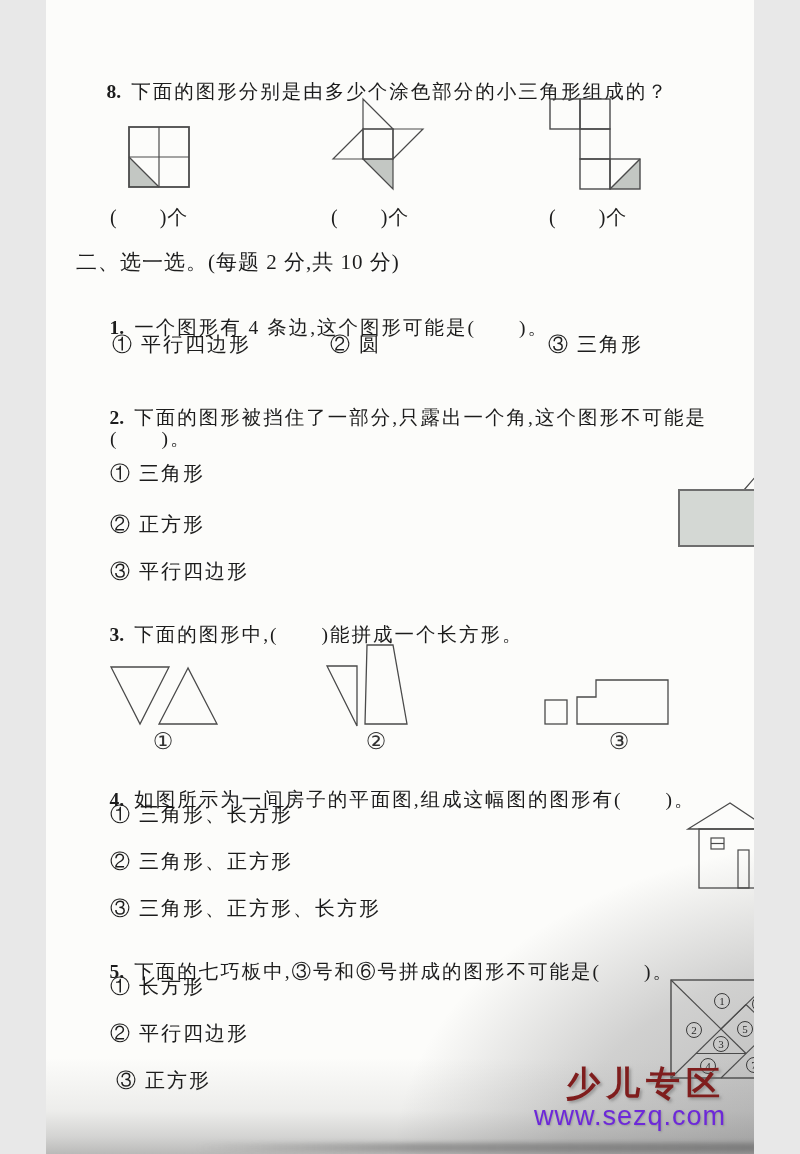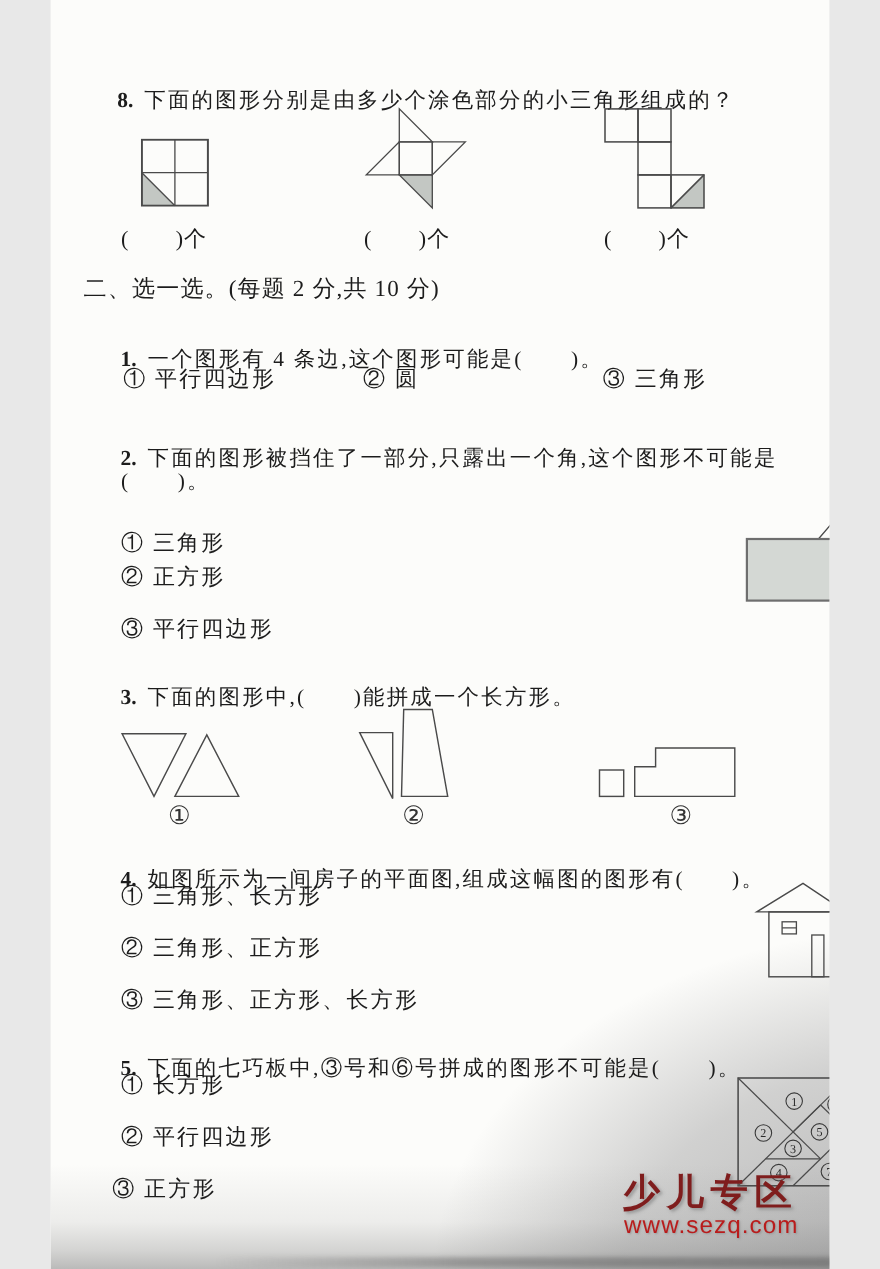--- a/index.html
+++ b/index.html
@@ -16,21 +16,21 @@
   .ans{white-space:pre;font-size:20px;letter-spacing:1px;}
   .figlabel{font-size:23px;width:40px;text-align:center;color:#333;}
   svg{display:block;}
   .wm-title{
     font-family:"Liberation Sans", sans-serif;font-weight:bold;
     font-size:34px;letter-spacing:6px;color:#7f1d1d;
     text-shadow:2px 2px 3px rgba(110,110,110,0.55);
   }
   .wm-url{
     font-family:"Liberation Sans", sans-serif;
-    font-size:22px;letter-spacing:1px;color:#b91c1c;
+    font-size:27px;letter-spacing:1px;color:#6d28d9;
     text-shadow:1px 1px 2px rgba(120,120,120,0.5);
     text-align:center;
   }
   .shadow-corner{
     left:0;top:0;width:800px;height:1154px;pointer-events:none;
     background:radial-gradient(ellipse 640px 450px at 101% 101%,
       rgba(108,108,110,0.52) 0%, rgba(108,108,110,0.30) 45%, rgba(108,108,110,0) 72%);
   }
   .shadow-bottom{
     left:0;top:1058px;width:800px;height:96px;pointer-events:none;
@@ -95,21 +95,21 @@
     <span class="qnum">1.</span><span>一个图形有 4 条边,这个图形可能是(　　)。</span>
   </div>
   <div class="abs opt" style="left:66px;top:331px;">① 平行四边形</div>
   <div class="abs opt" style="left:284px;top:331px;">② 圆</div>
   <div class="abs opt" style="left:502px;top:331px;">③ 三角形</div>
 
   <div class="abs q" style="left:36px;top:379px;">
     <span class="qnum">2.</span><span>下面的图形被挡住了一部分,只露出一个角,这个图形不可能是</span>
   </div>
   <div class="abs q" style="left:64px;top:426px;">(　　)。</div>
-  <div class="abs opt" style="left:64px;top:480px;">① 三角形</div>
+  <div class="abs opt" style="left:64px;top:460px;">① 三角形</div>
   <div class="abs opt" style="left:64px;top:511px;">② 正方形</div>
   <div class="abs opt" style="left:64px;top:558px;">③ 平行四边形</div>
 
   <svg class="abs" style="left:630px;top:464px;" width="100" height="86" viewBox="0 0 100 86">
     <polygon points="68,26 87,4 87,26" fill="#fcfcfa" stroke="#4a4a4a" stroke-width="1.2"></polygon>
     <rect x="3" y="26" width="94" height="56" fill="#d4d8d4" stroke="#6e6e6e" stroke-width="2"></rect>
   </svg>
 
   <div class="abs q" style="left:36px;top:596px;">
     <span class="qnum">3.</span><span>下面的图形中,(　　)能拼成一个长方形。</span>
@@ -147,21 +147,21 @@
     <rect x="27" y="41" width="13" height="11" fill="none" stroke="#4a4a4a" stroke-width="1.2"></rect>
     <line x1="27" y1="46.5" x2="40" y2="46.5" stroke="#4a4a4a" stroke-width="1.2"></line>
     <rect x="54" y="53" width="11" height="38" fill="none" stroke="#4a4a4a" stroke-width="1.2"></rect>
   </svg>
 
   <div class="abs q" style="left:36px;top:933px;">
     <span class="qnum">5.</span><span>下面的七巧板中,③号和⑥号拼成的图形不可能是(　　)。</span>
   </div>
   <div class="abs opt" style="left:64px;top:973px;">① 长方形</div>
   <div class="abs opt" style="left:64px;top:1020px;">② 平行四边形</div>
-  <div class="abs opt" style="left:56px;top:1067px;">③ 正方形</div>
+  <div class="abs opt" style="left:70px;top:1067px;">③ 正方形</div>
 
   <svg class="abs" style="left:622px;top:977px;" width="106" height="104" viewBox="0 0 106 104">
     <rect x="3" y="3" width="100" height="98" fill="none" stroke="#4a4a4a" stroke-width="1.4"></rect>
     <line x1="3" y1="101" x2="103" y2="3" stroke="#4a4a4a" stroke-width="1.1"></line>
     <line x1="3" y1="3" x2="78" y2="76.5" stroke="#4a4a4a" stroke-width="1.1"></line>
     <line x1="28" y1="76.5" x2="78" y2="76.5" stroke="#4a4a4a" stroke-width="1.1"></line>
     <line x1="53" y1="101" x2="103" y2="52" stroke="#4a4a4a" stroke-width="1.1"></line>
     <line x1="53" y1="52" x2="78" y2="27.5" stroke="#4a4a4a" stroke-width="1.1"></line>
     <line x1="78" y1="27.5" x2="103" y2="52" stroke="#4a4a4a" stroke-width="1.1"></line>
     <g font-family="Liberation Serif, serif" font-size="11" fill="#2a2a2a" text-anchor="middle">

